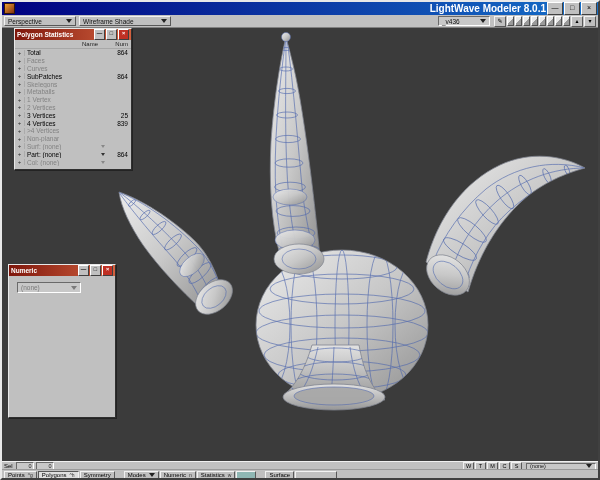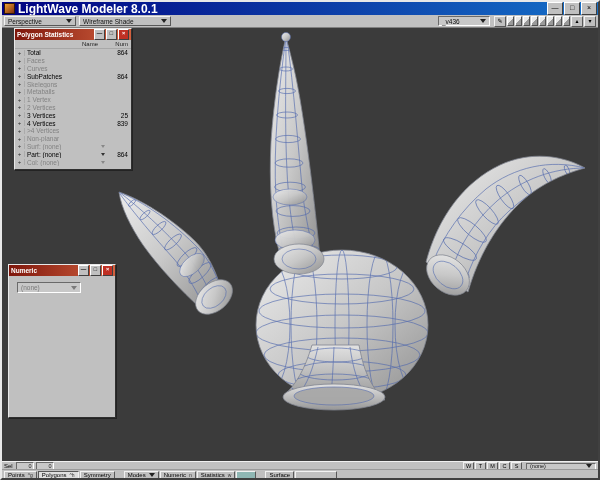--- a/index.html
+++ b/index.html
@@ -8,21 +8,21 @@
          -webkit-user-select:none; user-select:none; }
   .frame { position:absolute; inset:0; border:2px solid;
            border-color:#e8e8e8 #404040 #404040 #e8e8e8; pointer-events:none; z-index:50; }
 
   
   .titlebar { position:absolute; left:2px; top:2px; right:2px; height:13px;
               background:linear-gradient(90deg,#000080,#1670c8);
               display:flex; align-items:center; padding:0 1px; z-index:10; }
   .appicon { width:9px; height:9px; margin:0 3px 0 1px;
              background:linear-gradient(135deg,#f0a030,#803010); border:1px solid #30180a; }
-  .wtitle { color:#fff; font-size:12px; font-weight:bold; flex:1; white-space:nowrap; }
+  .wtitle { color:#fff; font-size:10px; font-weight:bold; flex:1; white-space:nowrap;text-align:right; }
   .wbtn { width:14px; height:11px; margin-left:1px; background:#c0c0c0;
           border:1px solid; border-color:#fff #404040 #404040 #fff;
           font-size:7px; line-height:9px; text-align:center; color:#000; }
 
   
   .toolbar { position:absolute; left:2px; top:15px; right:2px; height:12px;
              background:#c0c0c0; border-bottom:1px solid #808080;
              display:flex; align-items:center; padding:0 2px; z-index:10; }
   .raised { background:#c0c0c0; border:1px solid; border-color:#f2f2f2 #585858 #585858 #f2f2f2; }
   .sunken { background:#c8c8c8; border:1px solid; border-color:#6a6a6a #ffffff #ffffff #6a6a6a; }

